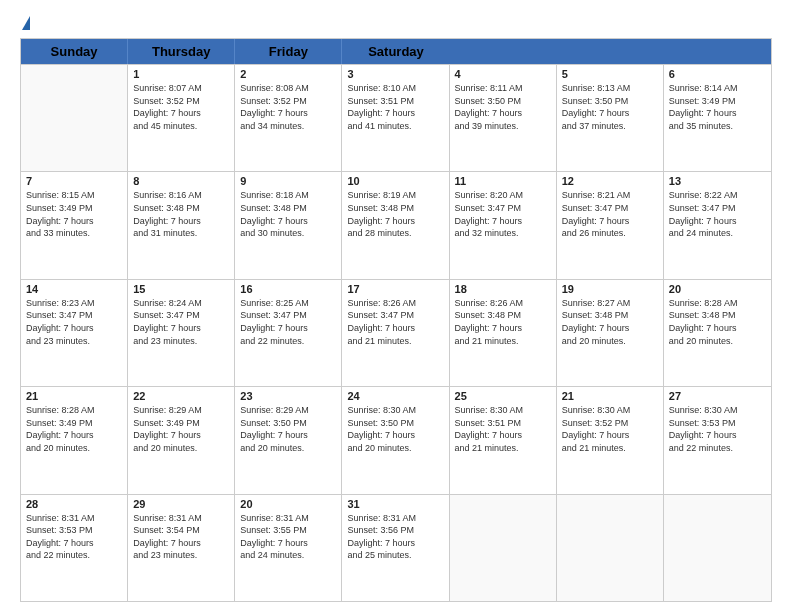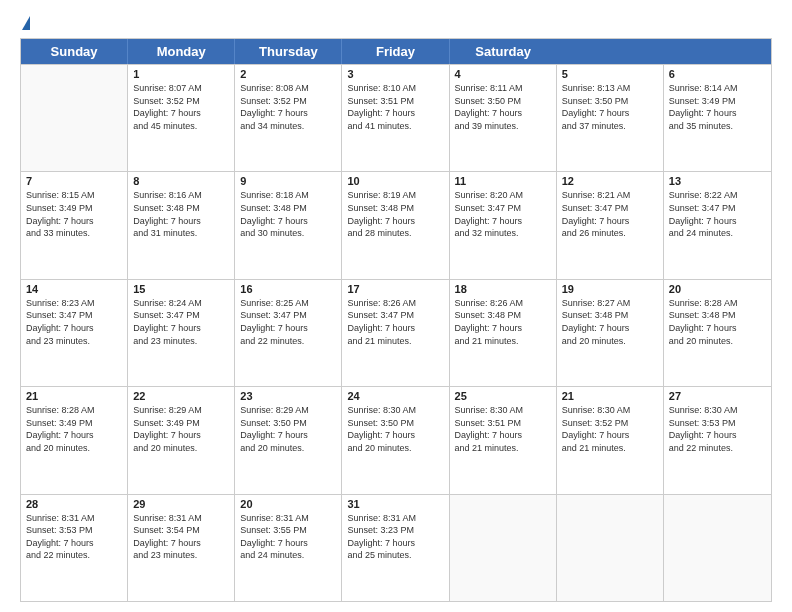--- a/index.html
+++ b/index.html
@@ -60,21 +60,21 @@
       display: flex;
       flex-direction: column;
       border: 1px solid #ccc;
     }
     .cal-header-row {
       display: grid;
       grid-template-columns: repeat(7, 1fr);
       background: #3a6db5;
     }
     .cal-header-cell {
-      color: #ffffff;
+      color: #000000;
       text-align: center;
       padding: 5px 2px;
       font-size: 13px;
       font-weight: bold;
       border-right: 1px solid #5585c8;
     }
     .cal-header-cell:last-child { border-right: none; }
     .cal-body {
       display: flex;
       flex-direction: column;
@@ -126,21 +126,20 @@
     </div>
     <div class="title-block">
       <div class="month-title"></div>
       <div class="location-title"></div>
     </div>
   </div>
 
   <div class="calendar">
     <div class="cal-header-row">
     <div class="cal-header-cell">Sunday</div>
-        <div class="cal-header-cell">Monday</div>
         <div class="cal-header-cell">Thursday</div>
         <div class="cal-header-cell">Friday</div>
         <div class="cal-header-cell">Saturday</div>
       </div>
     <div class="cal-body">
     <div class="cal-week">
           <div class="cal-cell empty"></div>
           <div class="cal-cell">
             <div class="day-num">1</div>
             <div class="cell-line">Sunrise: 8:07 AM</div>
@@ -355,21 +354,21 @@
           <div class="cal-cell">
             <div class="day-num">20</div>
             <div class="cell-line">Sunrise: 8:31 AM</div>
             <div class="cell-line">Sunset: 3:55 PM</div>
             <div class="cell-line">Daylight: 7 hours</div>
             <div class="cell-line">and 24 minutes.</div>
           </div>
           <div class="cal-cell">
             <div class="day-num">31</div>
             <div class="cell-line">Sunrise: 8:31 AM</div>
-            <div class="cell-line">Sunset: 3:23 PM</div>
+            <div class="cell-line">Sunset: 3:56 PM</div>
             <div class="cell-line">Daylight: 7 hours</div>
             <div class="cell-line">and 25 minutes.</div>
           </div>
           <div class="cal-cell empty"></div>
           <div class="cal-cell empty"></div>
           <div class="cal-cell empty"></div>
         </div>
       </div>
   </div>
 </div>

